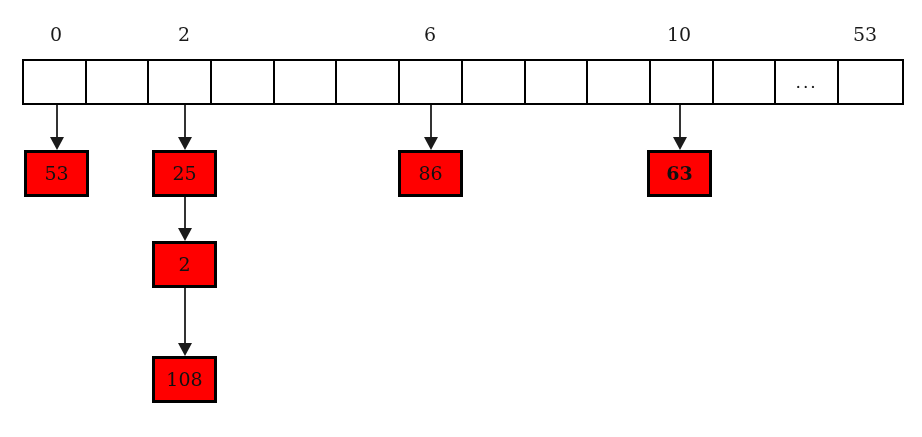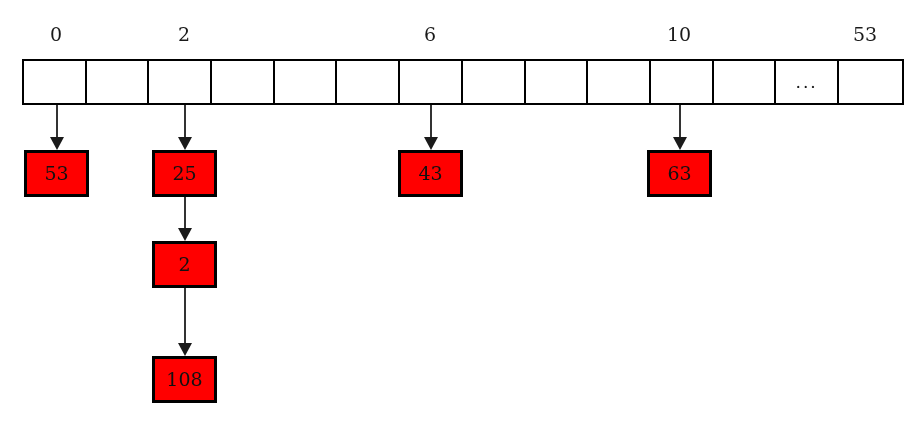--- a/index.html
+++ b/index.html
@@ -123,19 +123,19 @@
       <div class="arrow-head" style="left: 184.5px; top: 137px;"></div>
       <div class="node" style="left: 152px; top: 150px;">25</div>
       <div class="arrow" style="left: 184.5px; top: 197px; height: 33px;"></div>
       <div class="arrow-head" style="left: 184.5px; top: 228px;"></div>
       <div class="node" style="left: 152px; top: 241px;">2</div>
       <div class="arrow" style="left: 184.5px; top: 288px; height: 57px;"></div>
       <div class="arrow-head" style="left: 184.5px; top: 343px;"></div>
       <div class="node" style="left: 152px; top: 356px;">108</div>
       <div class="arrow" style="left: 430.5px; top: 105px; height: 34px;"></div>
       <div class="arrow-head" style="left: 430.5px; top: 137px;"></div>
-      <div class="node" style="left: 398px; top: 150px;">43</div>
+      <div class="node" style="left: 398px; top: 150px;">86</div>
       <div class="arrow" style="left: 679.5px; top: 105px; height: 34px;"></div>
       <div class="arrow-head" style="left: 679.5px; top: 137px;"></div>
-      <div class="node" style="left: 647px; top: 150px;">63</div>
+      <div class="node" style="left: 647px; top: 150px; font-weight: bold;">63</div>
     </div>
 
 </div>
 
 </body></html>

